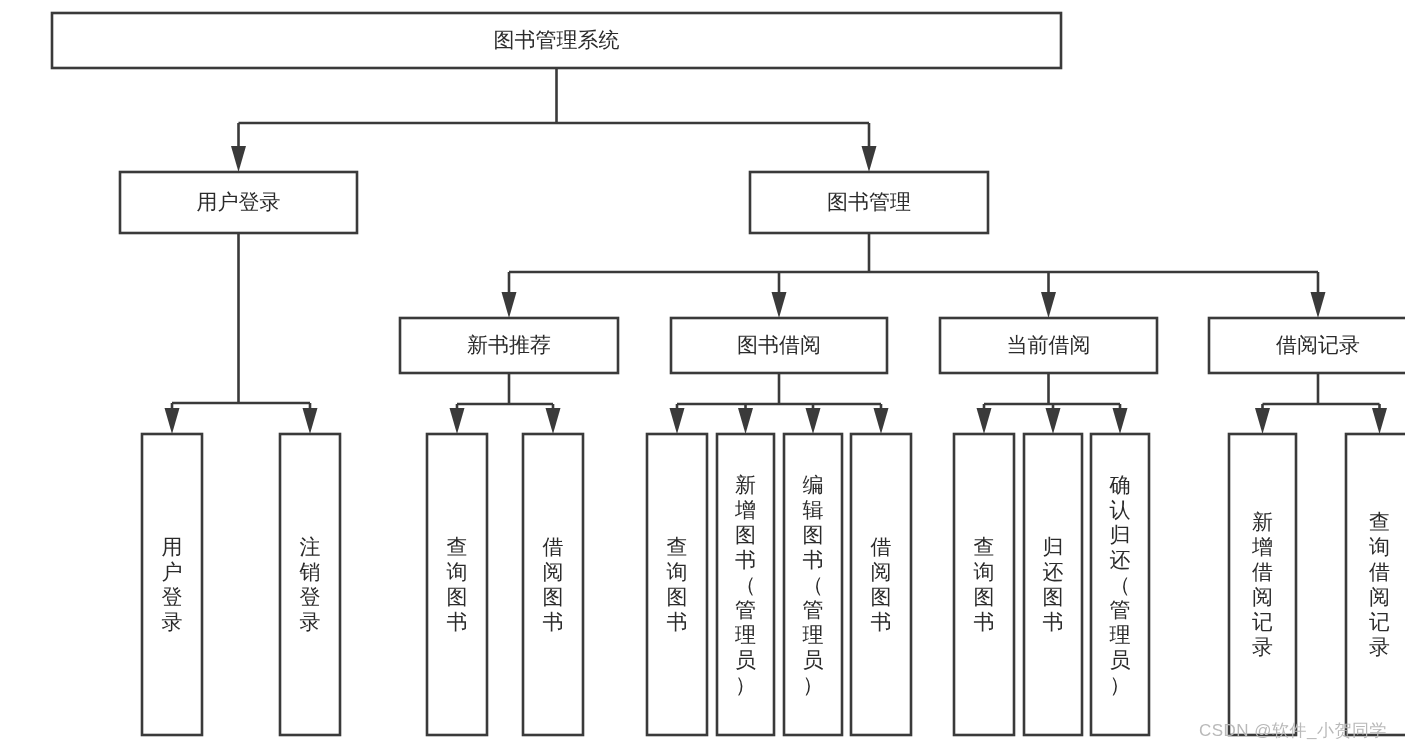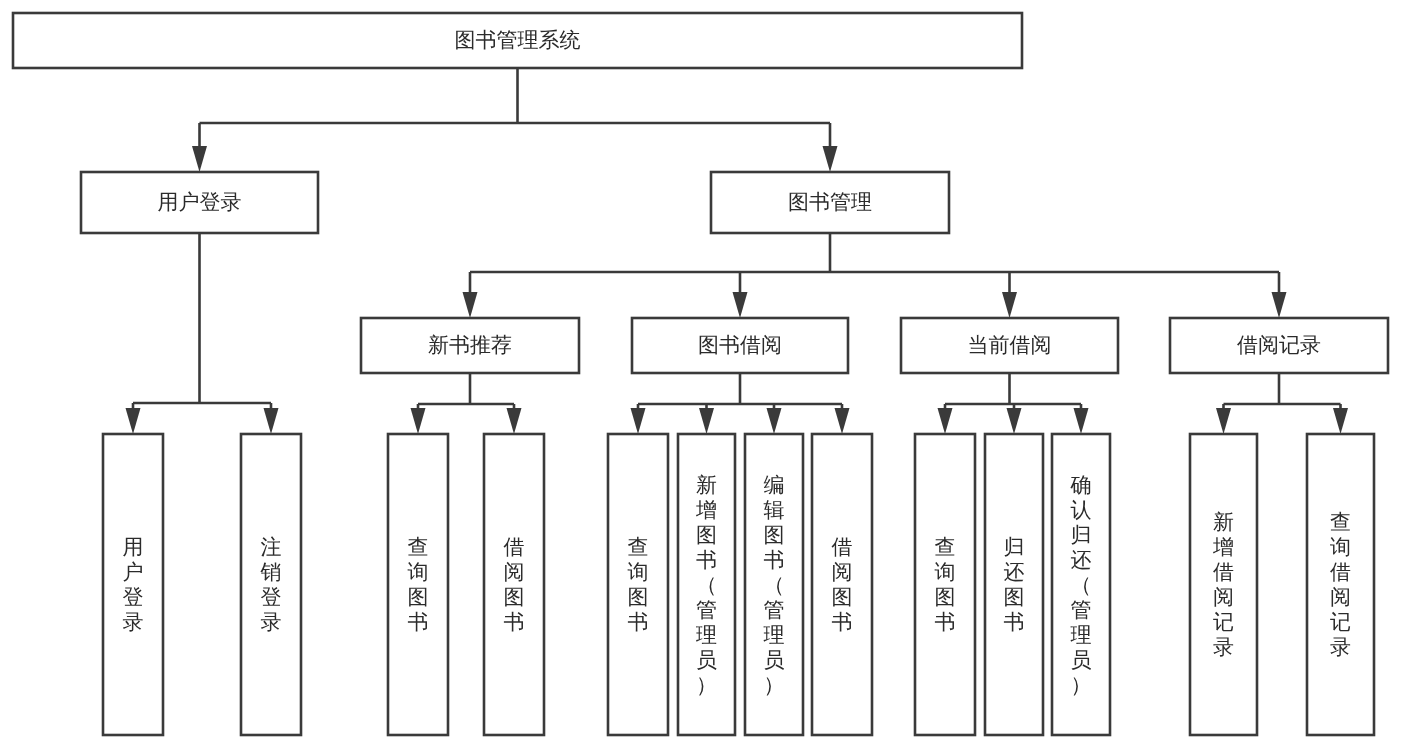--- a/index.html
+++ b/index.html
@@ -10,20 +10,21 @@
   body {
     width: 1405px;
     height: 747px;
     font-family: "Liberation Sans", "DejaVu Sans", sans-serif;
     overflow: hidden;
   }
   #diagram-root {
     position: relative;
     width: 1356px;
     height: 747px;
+    margin-left: 39px;
   }
   svg#flow-svg {
     position: absolute;
     left: 0;
     top: 0;
     width: 1405px;
     height: 747px;
     display: block;
   }
   .node-box {
@@ -201,13 +202,14 @@
         <g>
           <rect x="1190" y="434" width="67" height="301" class="node-box"></rect>
           <text x="1223.5" class="node-label-v"><tspan x="1223.5" y="529">新</tspan><tspan x="1223.5" y="554">增</tspan><tspan x="1223.5" y="579">借</tspan><tspan x="1223.5" y="604">阅</tspan><tspan x="1223.5" y="629">记</tspan><tspan x="1223.5" y="654">录</tspan></text>
         </g>
         <g>
           <rect x="1307" y="434" width="67" height="301" class="node-box"></rect>
           <text x="1340.5" class="node-label-v"><tspan x="1340.5" y="529">查</tspan><tspan x="1340.5" y="554">询</tspan><tspan x="1340.5" y="579">借</tspan><tspan x="1340.5" y="604">阅</tspan><tspan x="1340.5" y="629">记</tspan><tspan x="1340.5" y="654">录</tspan></text>
         </g>
       </g>
   </svg>
+  <div class="watermark">CSDN @软件_小贺同学</div>
 </div>
 
 </body></html>

